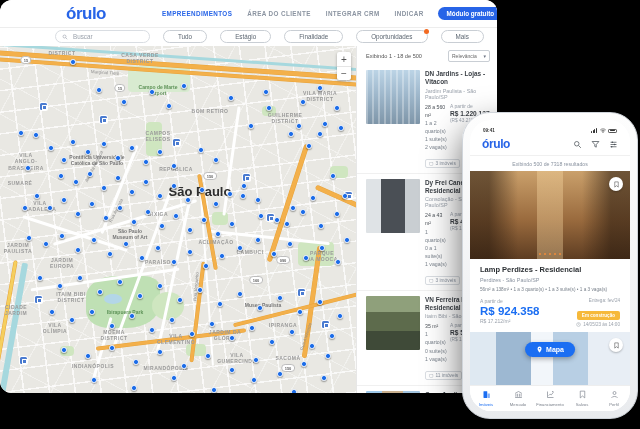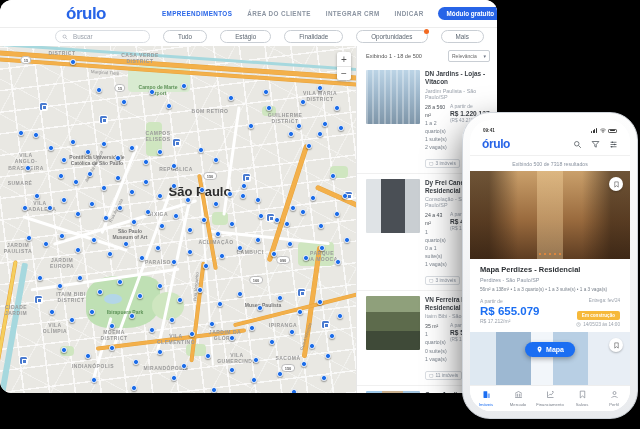--- a/index.html
+++ b/index.html
@@ -579,27 +579,27 @@
         <div class="cdots">
             <i></i>
             <i></i>
             <i></i>
             <i></i>
             <i></i>
           </div>
       </div>
 
       <div class="pinfo">
-        <div class="ptitle">Mapa Perdizes - Residencial</div>
+        <div class="ptitle">Lamp Perdizes - Residencial</div>
         <div class="ploc">Perdizes - São Paulo/SP</div>
         <div class="pspecs">56m² a 138m²  •  1 a 3 quarto(s)  •  1 a 3 suíte(s)  •  1 a 3 vaga(s)</div>
         <div class="prow">
           <div>
             <div class="pfrom">A partir de</div>
-            <div class="pprice">R$ 655.079</div>
+            <div class="pprice">R$ 924.358</div>
             <div class="ppm2">R$ 17.212/m²</div>
           </div>
           <div class="pright">
             <div class="pdeliv">Entrega: fev/24</div>
             <div><span class="pbadge">Em construção</span></div>
             <div class="pupd">
               <svg viewBox="0 0 24 24" width="5" height="5">
                   <circle cx="12" cy="12" r="9" fill="none" stroke="#9aa1ab" stroke-width="2.4"></circle>
                   <path d="M12 7v5l4 2" fill="none" stroke="#9aa1ab" stroke-width="2.4"></path>
                 </svg>

